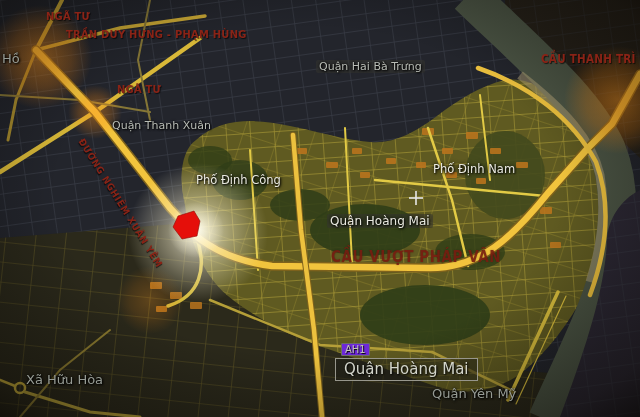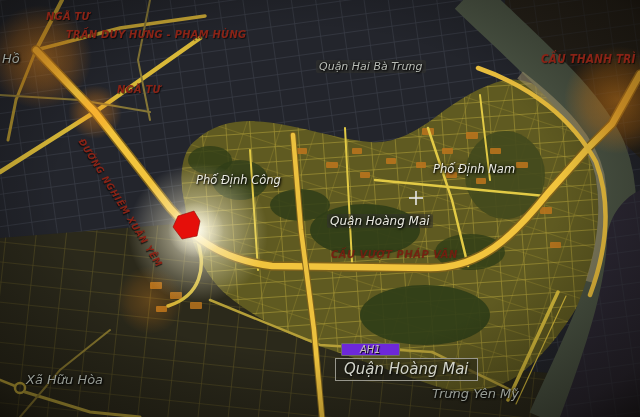--- a/index.html
+++ b/index.html
@@ -1,42 +1,42 @@
 <!DOCTYPE html>
 <html><head>
 <meta charset="utf-8">
 <style>
   html,body{margin:0;padding:0;background:#000;}
   .map{position:relative;width:640px;height:417px;overflow:hidden;background:#1b1a14;
-       font-family:"DejaVu Sans","Liberation Sans",sans-serif;font-style:italic;}
+       font-family:"DejaVu Sans","Liberation Sans",sans-serif;}
   .map svg{position:absolute;left:0;top:0;z-index:1;}
   .labels{position:absolute;left:0;top:0;width:100%;height:100%;z-index:3;pointer-events:none;}
   .lab{position:absolute;white-space:nowrap;line-height:1.1;}
   .cond{display:inline-block;transform:scaleX(.9);transform-origin:0 0;}
   
   .anno{color:#8a2316;font-weight:bold;font-size:11px;letter-spacing:.3px;
         text-shadow:1px 1px 1px rgba(0,0,0,.65);}
-  .anno-faint{color:rgba(122,28,16,.88);font-weight:bold;font-size:11px;letter-spacing:.6px;
+  .anno-faint{color:rgba(122,28,16,.88);font-weight:bold;font-size:15px;letter-spacing:.6px;
         text-shadow:0 0 2px rgba(0,0,0,.3);}
   .road-rot{transform:rotate(58deg) scaleX(.92);transform-origin:0 0;font-size:9.5px;
         letter-spacing:.8px;}
   
   .proj-red{color:#e8241a;font-weight:bold;font-size:12px;letter-spacing:.2px;
         text-shadow:0 0 4px rgba(255,255,240,.85),1px 1px 0 rgba(255,255,255,.35);}
   .proj-yellow{color:#ffd400;font-weight:bold;font-size:12px;letter-spacing:.2px;
         text-shadow:1px 1px 1px rgba(60,20,0,.8),0 0 3px rgba(255,200,60,.5);}
   
   .g-place{color:#b9bdb6;font-size:11px;text-shadow:1px 1px 2px #000,0 0 3px #000;}
   .g-place-sm{color:#969b94;font-size:13px;text-shadow:1px 1px 2px #000,0 0 3px #000;}
   .w-place{color:#e9e9e0;font-size:11.5px;text-shadow:1px 1px 2px #000,0 0 4px #000;}
   .boxed-word{background:rgba(52,52,48,.55);padding:0 3px;border-radius:2px;}
   .district-box{border:1px solid #97968c;background:rgba(28,28,22,.5);color:#d2d4ca;
         font-size:15px;padding:2px 8px;text-shadow:1px 1px 2px #000;}
   .route-badge{background:#6d28d9;border:1px solid #6e6e62;color:#c4c4b6;
-        font-size:10px;padding:0 18px;border-radius:1px;text-shadow:1px 1px 1px #000;}
+        font-size:10px;padding:0 3px;border-radius:1px;text-shadow:1px 1px 1px #000;}
 </style>
 </head>
 <body>
 
 <div class="map">
 
   <svg width="640" height="417" viewBox="0 0 640 417">
     <defs>
       <pattern id="pGray" width="24" height="16" patternUnits="userSpaceOnUse" patternTransform="rotate(-8)">
         <path d="M0 0H24M0 0V16" stroke="#3e424d" stroke-width="1.4" fill="none"></path>
@@ -186,24 +186,25 @@
     <div class="lab anno" style="left:117px;top:84px;"><span class="cond">NGÃ TƯ</span></div>
 
     <div class="lab anno" style="left:541px;top:53px;font-size:11.5px;"><span class="cond">CẦU THANH TRÌ</span></div>
 
     <div class="lab anno road-rot" style="left:85px;top:137px;"><span>ĐƯỜNG NGHIÊM XUÂN YÊM</span></div>
 
     <div class="lab anno-faint" style="left:331px;top:249px;"><span class="cond">CẦU VƯỢT PHÁP VÂN</span></div>
 
 
     <div class="lab g-place-sm" style="left:2px;top:52px;">Hồ</div>
+    <div class="lab g-place" style="left:112px;top:120px;">Quận Thanh Xuân</div>
     <div class="lab w-place" style="left:196px;top:174px;">Phố Định Công</div>
     <div class="lab g-place" style="left:316px;top:61px;"><span class="boxed-word">Quận Hai Bà Trưng</span></div>
     <div class="lab w-place" style="left:433px;top:163px;">Phố Định Nam</div>
     <div class="lab w-place" style="left:327px;top:215px;font-size:12px;"><span class="boxed-word">Quận Hoàng Mai</span></div>
 
     <div class="lab route-badge" style="left:341px;top:343px;">AH1</div>
     <div class="lab district-box" style="left:335px;top:358px;">Quận Hoàng Mai</div>
 
     <div class="lab g-place-sm" style="left:26px;top:373px;">Xã Hữu Hòa</div>
-    <div class="lab g-place-sm" style="left:432px;top:387px;">Trưng Yên Mỹ</div>
+    <div class="lab g-place-sm" style="left:432px;top:387px;">Quận Yên Mỹ</div>
   </div>
 </div>
 
 </body></html>

